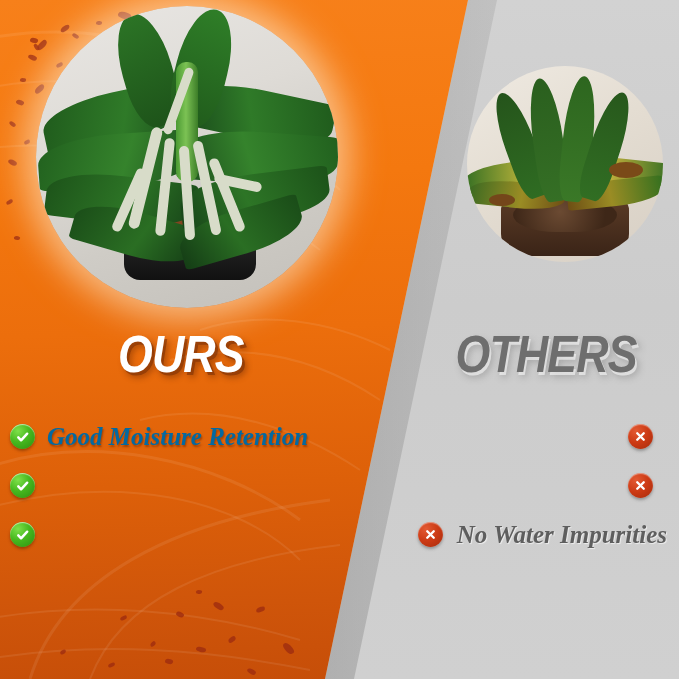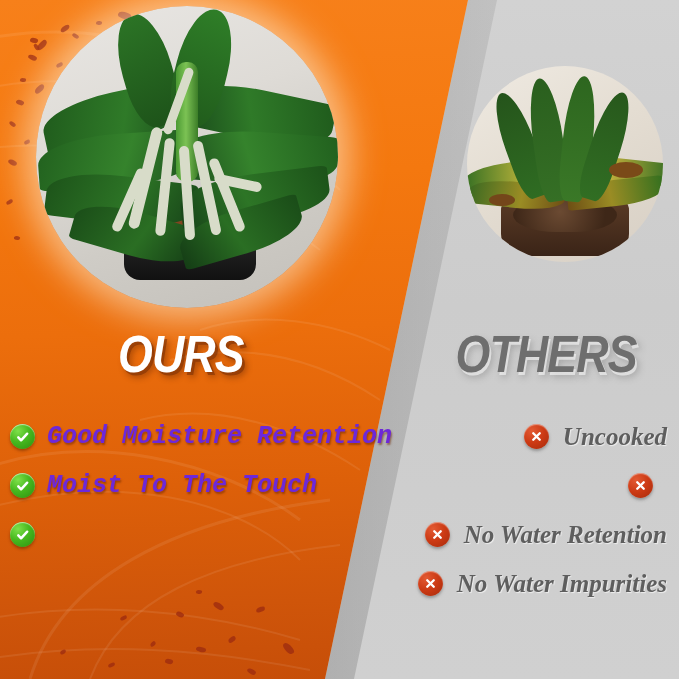--- a/index.html
+++ b/index.html
@@ -124,23 +124,22 @@
   }
   .badge svg{display:block;}
 
   .item-label{
     font-family:"Liberation Serif",serif;
     font-weight:bold;font-style:italic;
     font-size:25px;line-height:28px;
     white-space:nowrap;
   }
   #list-ours .item-label{
-    color:#6d28d9;
+    color:#0369a1;
     text-shadow:1px 2px 2px rgba(110,40,0,.55);
-    font-family:Liberation Mono, monospace;
   }
   #list-others .item-label{
     color:#5e5e5e;
     text-shadow:1px 1px 1px rgba(255,255,255,.65);
   }
 </style>
 </head>
 <body>
 
 <div id="poster">
@@ -256,58 +255,48 @@
           </svg>
       </span>
       <span class="item-label">Good Moisture Retention</span>
     </div>
     <div class="row">
       <span class="badge check">
         <svg width="14" height="14" viewBox="0 0 16 16" aria-hidden="true">
             <path d="M2.6 8.4l3.2 3.4 7-7.6" fill="none" stroke="#ffffff" stroke-width="2.8" stroke-linecap="round" stroke-linejoin="round"></path>
           </svg>
       </span>
-      <span class="item-label">Moist To The Touch</span>
     </div>
     <div class="row">
       <span class="badge check">
         <svg width="14" height="14" viewBox="0 0 16 16" aria-hidden="true">
             <path d="M2.6 8.4l3.2 3.4 7-7.6" fill="none" stroke="#ffffff" stroke-width="2.8" stroke-linecap="round" stroke-linejoin="round"></path>
           </svg>
       </span>
     </div>
   </div>
 
   <div class="list" id="list-others">
     <div class="row">
       <span class="badge cross">
         <svg width="13" height="13" viewBox="0 0 16 16" aria-hidden="true">
             <path d="M4 4l8 8M12 4l-8 8" fill="none" stroke="#ffffff" stroke-width="2.9" stroke-linecap="round"></path>
           </svg>
       </span>
-      <span class="item-label">Uncooked</span>
     </div>
     <div class="row">
       <span class="badge cross">
         <svg width="13" height="13" viewBox="0 0 16 16" aria-hidden="true">
             <path d="M4 4l8 8M12 4l-8 8" fill="none" stroke="#ffffff" stroke-width="2.9" stroke-linecap="round"></path>
           </svg>
       </span>
     </div>
     <div class="row">
       <span class="badge cross">
         <svg width="13" height="13" viewBox="0 0 16 16" aria-hidden="true">
             <path d="M4 4l8 8M12 4l-8 8" fill="none" stroke="#ffffff" stroke-width="2.9" stroke-linecap="round"></path>
           </svg>
       </span>
-      <span class="item-label">No Water Retention</span>
-    </div>
-    <div class="row">
-      <span class="badge cross">
-        <svg width="13" height="13" viewBox="0 0 16 16" aria-hidden="true">
-            <path d="M4 4l8 8M12 4l-8 8" fill="none" stroke="#ffffff" stroke-width="2.9" stroke-linecap="round"></path>
-          </svg>
-      </span>
       <span class="item-label">No Water Impurities</span>
     </div>
   </div>
 
 </div>
 
 </body></html>

